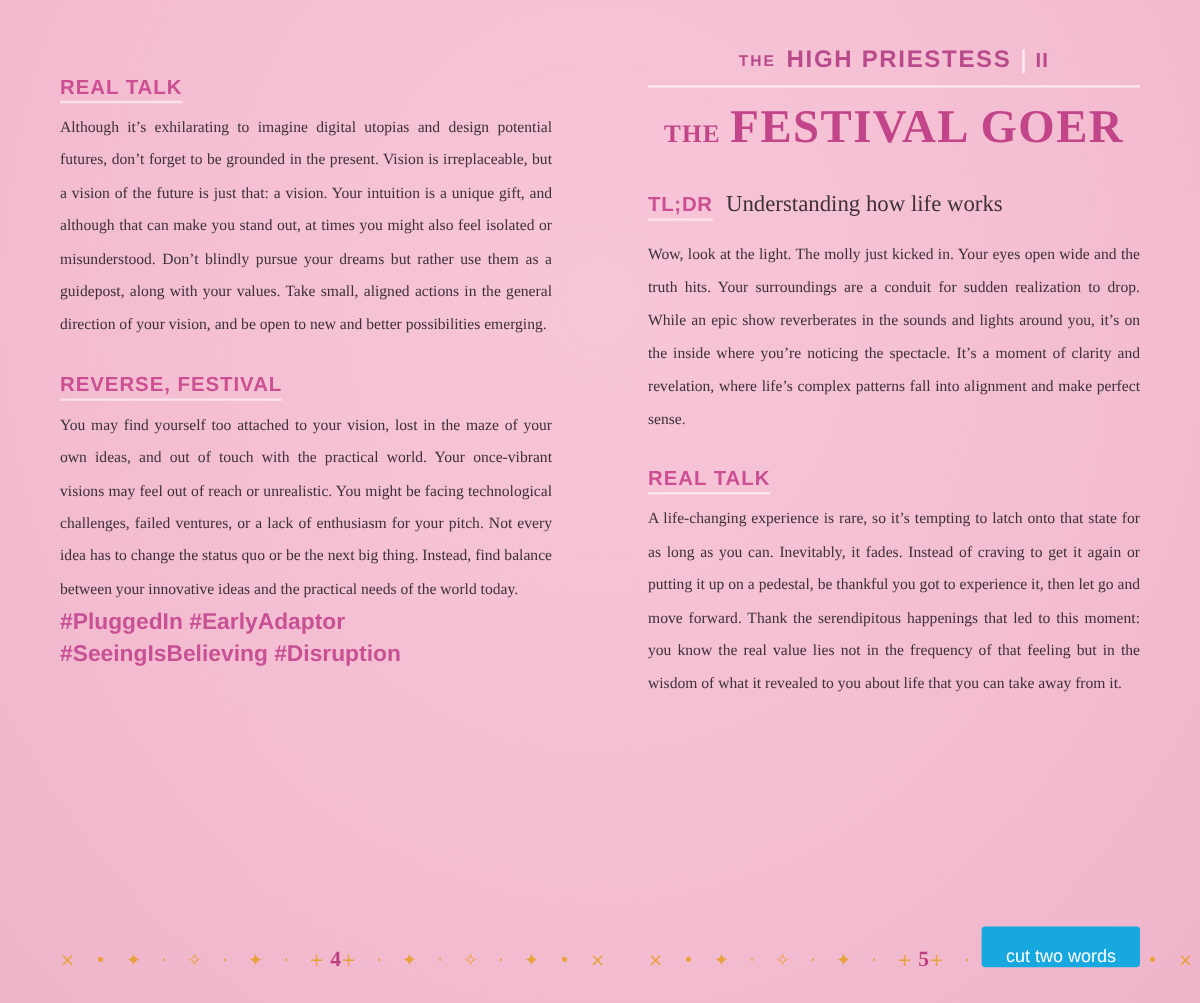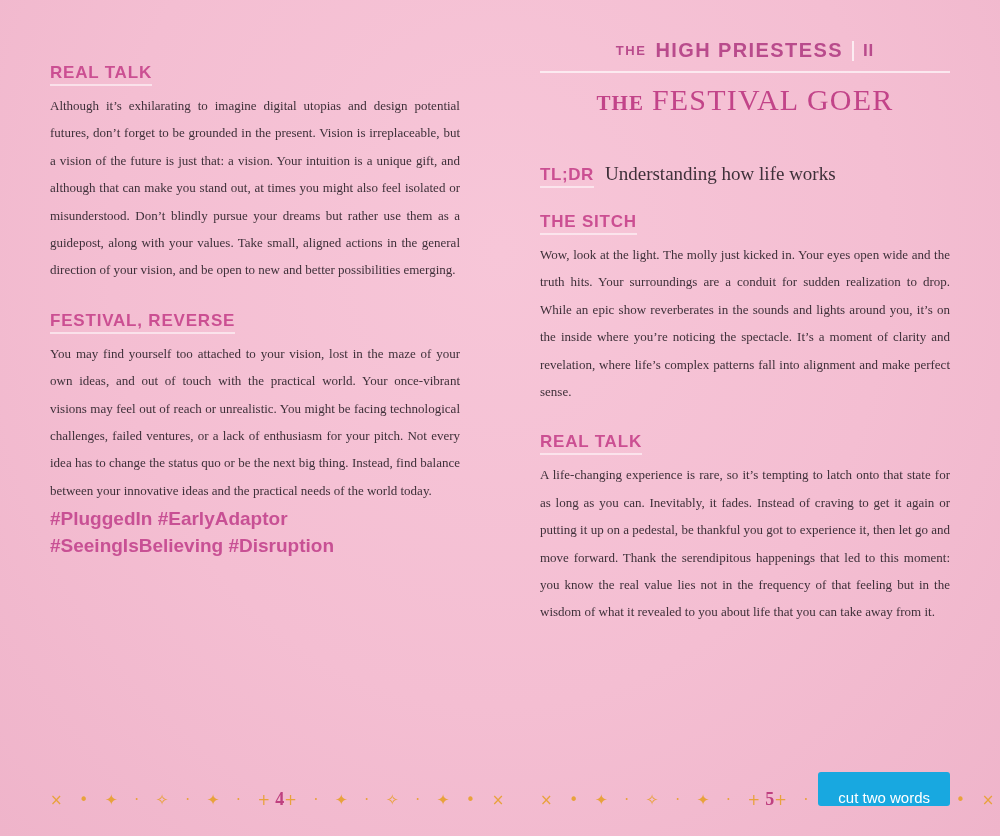--- a/index.html
+++ b/index.html
@@ -27,23 +27,23 @@
   .kicker { display:flex; align-items:center; justify-content:center; gap:9px;
     color:#b94b8c; font-family:"Liberation Sans", sans-serif; font-weight:700; }
   .k-the  { font-size:13px; letter-spacing:1.6px; }
   .k-name { font-size:20px; letter-spacing:1.4px; }
   .k-sep  { width:2px; height:20px; background:rgba(255,255,255,.7); }
   .k-num  { font-size:17px; letter-spacing:1px;text-align:center; }
   .rule { height:2px; background:rgba(255,255,255,.65); margin-top:9px; }
 
   .title { text-align:center; color:#c24489; margin-top:10px; white-space:nowrap; }
   .t-the  { font-weight:700; font-size:21px; letter-spacing:1px; margin-right:8px; }
-  .t-name { font-weight:400; font-size:30px; letter-spacing:1.2px; }
+  .t-name { font-weight:700; font-size:39px; letter-spacing:1.2px; }
 
-  .tldr { margin-top:46px; }
+  .tldr { margin-top:32px; }
   .tldr-label { font-family:"Liberation Sans", sans-serif; font-weight:700;
     font-size:17px; color:#cb4f92; letter-spacing:.6px; margin-right:11px;
     border-bottom:2px solid rgba(255,255,255,.55); padding-bottom:2px; }
   .tldr-text { font-size:19px; color:#3e3039; }
 
   .pagefoot { position:absolute; bottom:26px; display:flex; align-items:center;
     justify-content:space-between; }
   .pagefoot.pf-left  { left:50px; right:40px; }
   .pagefoot.pf-right { left:40px; right:42px; }
   .stars { font-family:"DejaVu Sans", sans-serif; font-size:15px; color:#e8a23c;
@@ -58,21 +58,21 @@
 </style>
 </head>
 <body>
 
 <div class="spread">
 
   <section class="page">
     <div class="content-left">
       <h3 class="heading"><span class="hd">REAL TALK</span></h3>
       <p class="body">Although it’s exhilarating to imagine digital utopias and design potential futures, don’t forget to be grounded in the present. Vision is irreplaceable, but a vision of the future is just that: a vision. Your intuition is a unique gift, and although that can make you stand out, at times you might also feel isolated or misunderstood. Don’t blindly pursue your dreams but rather use them as a guidepost, along with your values. Take small, aligned actions in the general direction of your vision, and be open to new and better possibilities emerging.</p>
-      <h3 class="heading gap-top"><span class="hd">FESTIVAL, REVERSE</span></h3>
+      <h3 class="heading gap-top"><span class="hd">REVERSE, FESTIVAL</span></h3>
       <p class="body">You may find yourself too attached to your vision, lost in the maze of your own ideas, and out of touch with the practical world. Your once-vibrant visions may feel out of reach or unrealistic. You might be facing technological challenges, failed ventures, or a lack of enthusiasm for your pitch. Not every idea has to change the status quo or be the next big thing. Instead, find balance between your innovative ideas and the practical needs of the world today.</p>
       <p class="hashtags">#PluggedIn #EarlyAdaptor #SeeingIsBelieving #Disruption</p>
     </div>
     <div class="pagefoot pf-left">
       <span class="stars">× • ✦ · ✧ · ✦ · +</span>
       <span class="pagenum">4</span>
       <span class="stars">+ · ✦ · ✧ · ✦ • ×</span>
     </div>
   </section>
 
@@ -84,21 +84,20 @@
         <span class="k-sep"></span>
         <span class="k-num">II</span>
       </div>
       <div class="rule"></div>
       <div class="title">
         <span class="t-the">THE</span><span class="t-name">FESTIVAL GOER</span>
       </div>
       <p class="tldr">
         <span class="tldr-label">TL;DR</span><span class="tldr-text">Understanding how life works</span>
       </p>
-      <h3 class="heading gap-top"><span class="hd">THE SITCH</span></h3>
       <p class="body">Wow, look at the light. The molly just kicked in. Your eyes open wide and the truth hits. Your surroundings are a conduit for sudden realization to drop. While an epic show reverberates in the sounds and lights around you, it’s on the inside where you’re noticing the spectacle. It’s a moment of clarity and revelation, where life’s complex patterns fall into alignment and make perfect sense.</p>
       <h3 class="heading gap-top"><span class="hd">REAL TALK</span></h3>
       <p class="body">A life-changing experience is rare, so it’s tempting to latch onto that state for as long as you can. Inevitably, it fades. Instead of craving to get it again or putting it up on a pedestal, be thankful you got to experience it, then let go and move forward. Thank the serendipitous happenings that led to this moment: you know the real value lies not in the frequency of that feeling but in the wisdom of what it revealed to you about life that you can take away from it.</p>
     </div>
     <div class="pagefoot pf-right">
       <span class="stars">× • ✦ · ✧ · ✦ · +</span>
       <span class="pagenum">5</span>
       <span class="stars">+ · ✦ · ✧ · ✦ • ×</span>
     </div>
     <button class="cut-button">cut two words</button>

